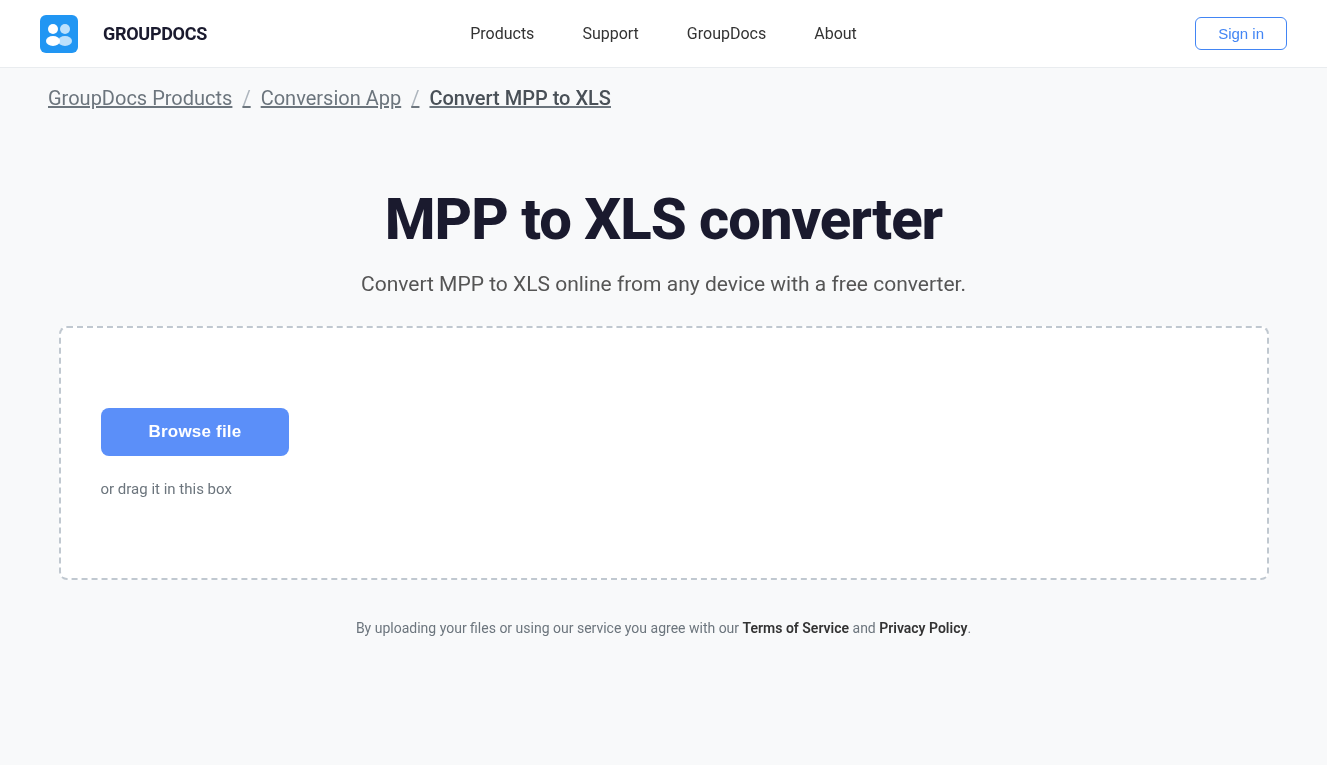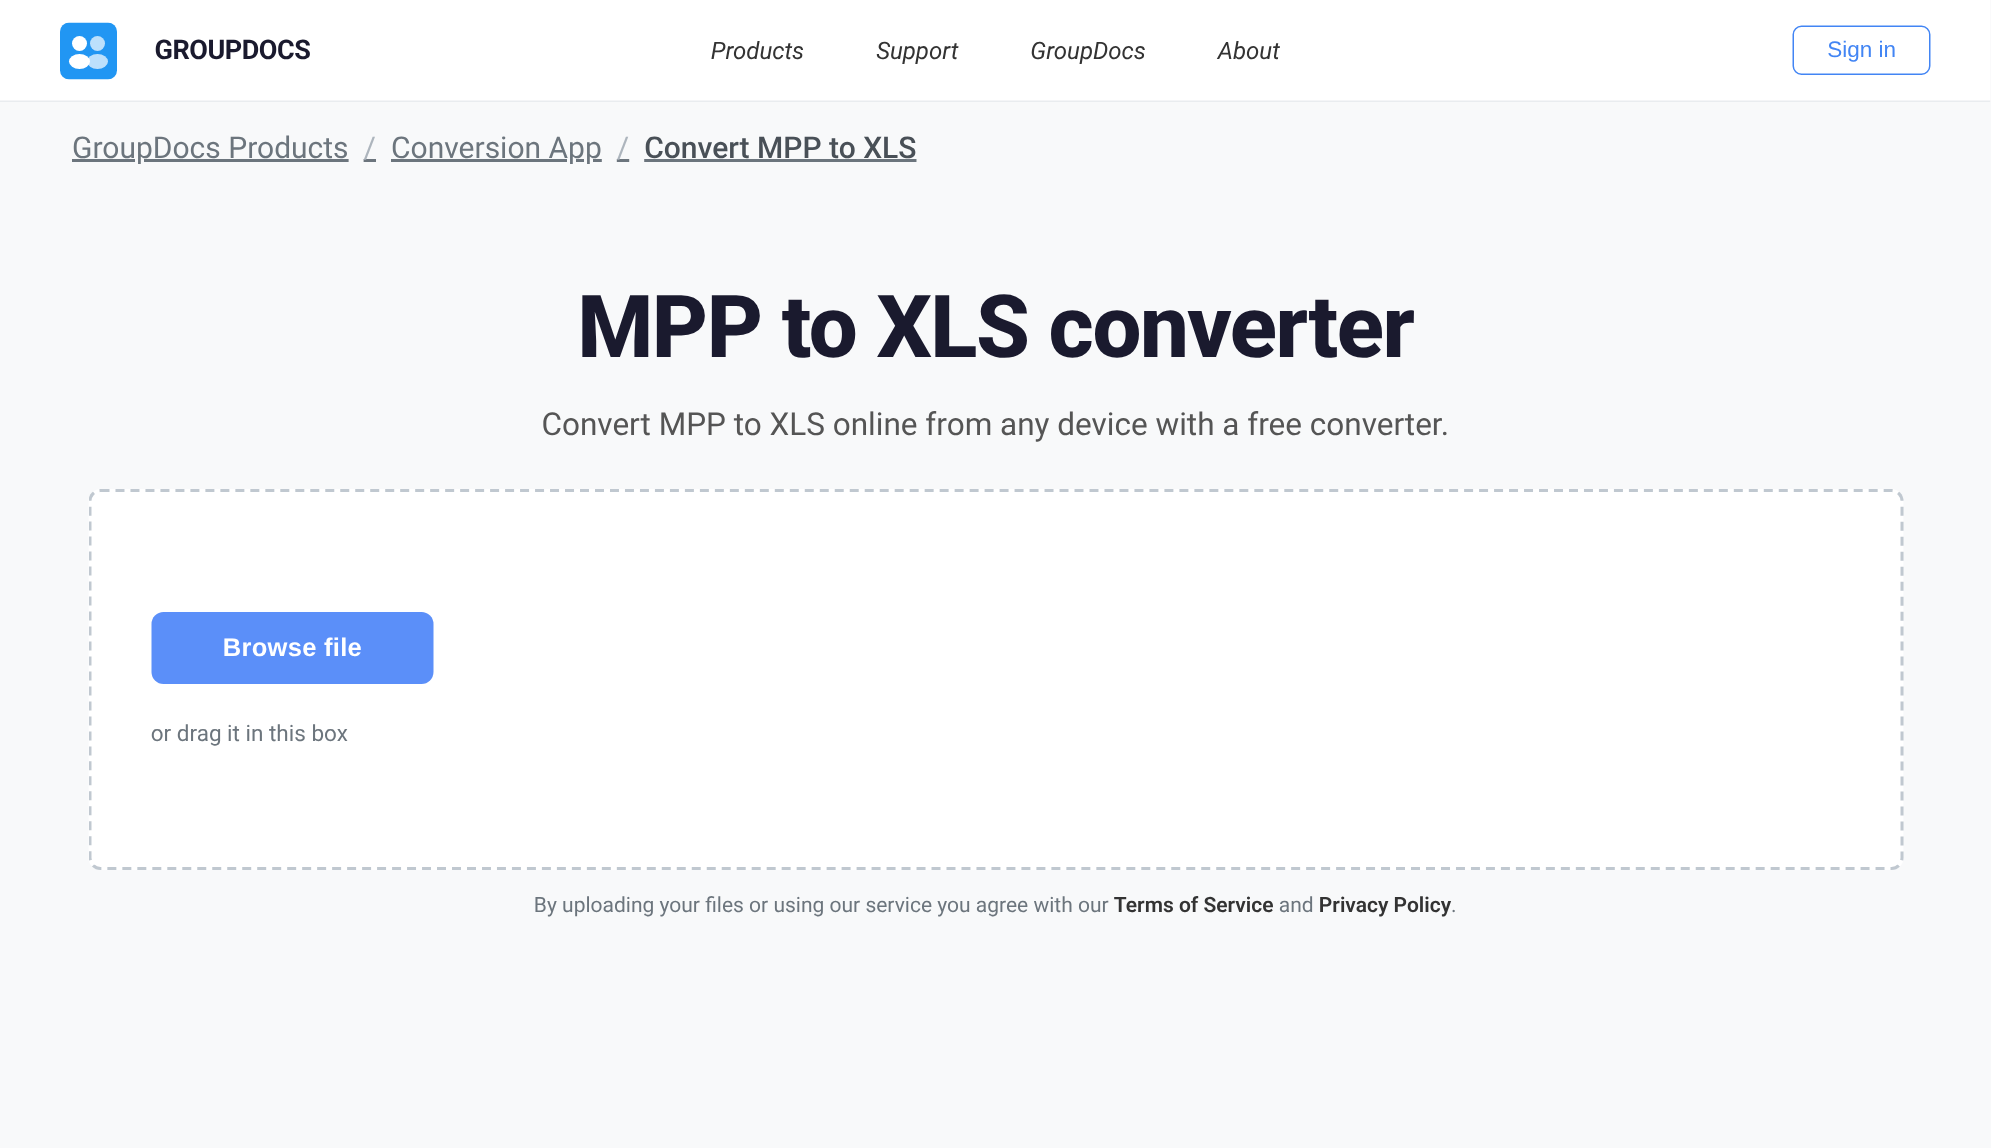--- a/index.html
+++ b/index.html
@@ -52,21 +52,20 @@
       left: 50%;
       transform: translateX(-50%);
     }
 
     .nav-link {
       font-size: 16px;
       color: #333;
       text-decoration: none;
       font-weight: 400;
       cursor: pointer;
-      font-style: italic;
     }
 
     .signin-btn {
       border: 1.5px solid #4285f4;
       color: #4285f4;
       background: transparent;
       padding: 7px 22px;
       border-radius: 6px;
       font-size: 15px;
       cursor: pointer;
@@ -166,21 +165,21 @@
       letter-spacing: 0.2px;
     }
 
     .drag-text {
       font-size: 15px;
       color: #6c757d;
     }
 
     
     .footer-note {
-      margin-top: 16px;
+      margin-top: 40px;
       font-size: 14px;
       color: #6c757d;
       text-align: center;
     }
 
     .footer-link {
       color: #333;
       font-weight: 600;
       text-decoration: none;
       cursor: pointer;

